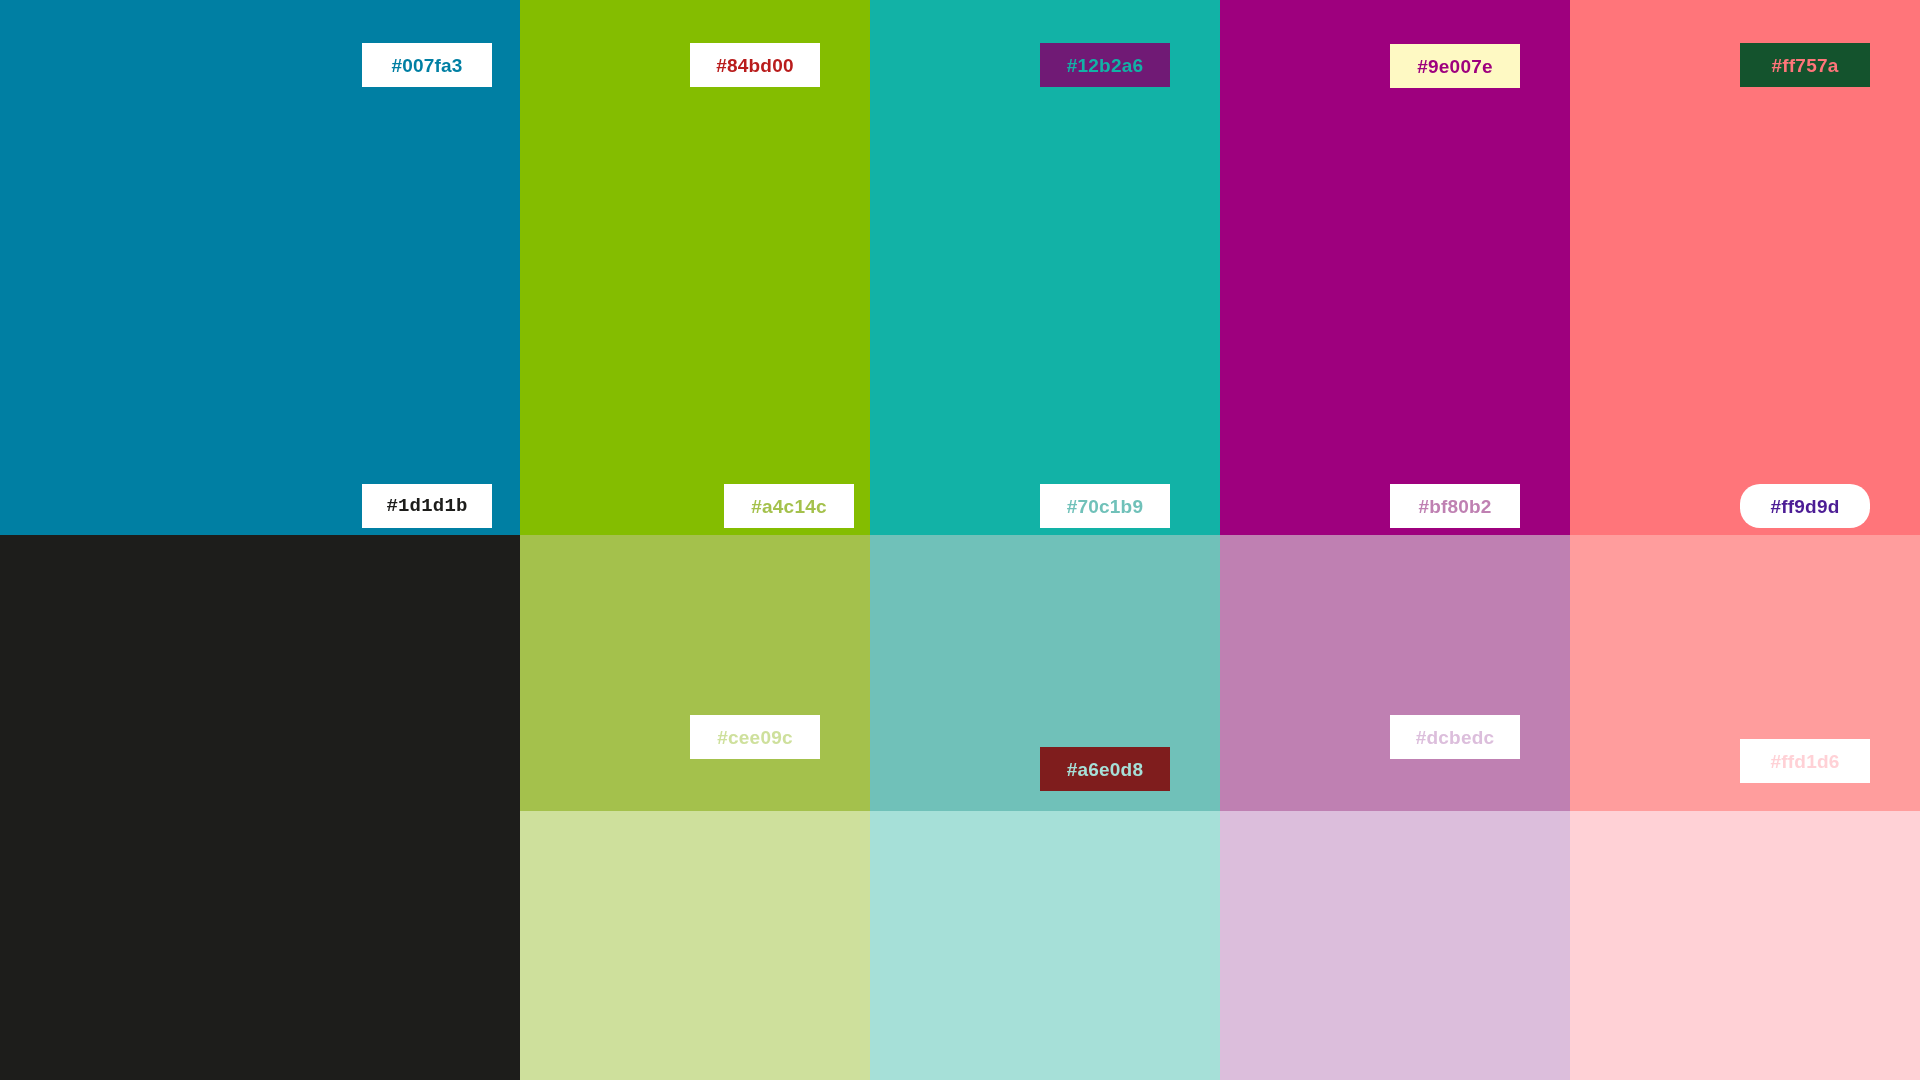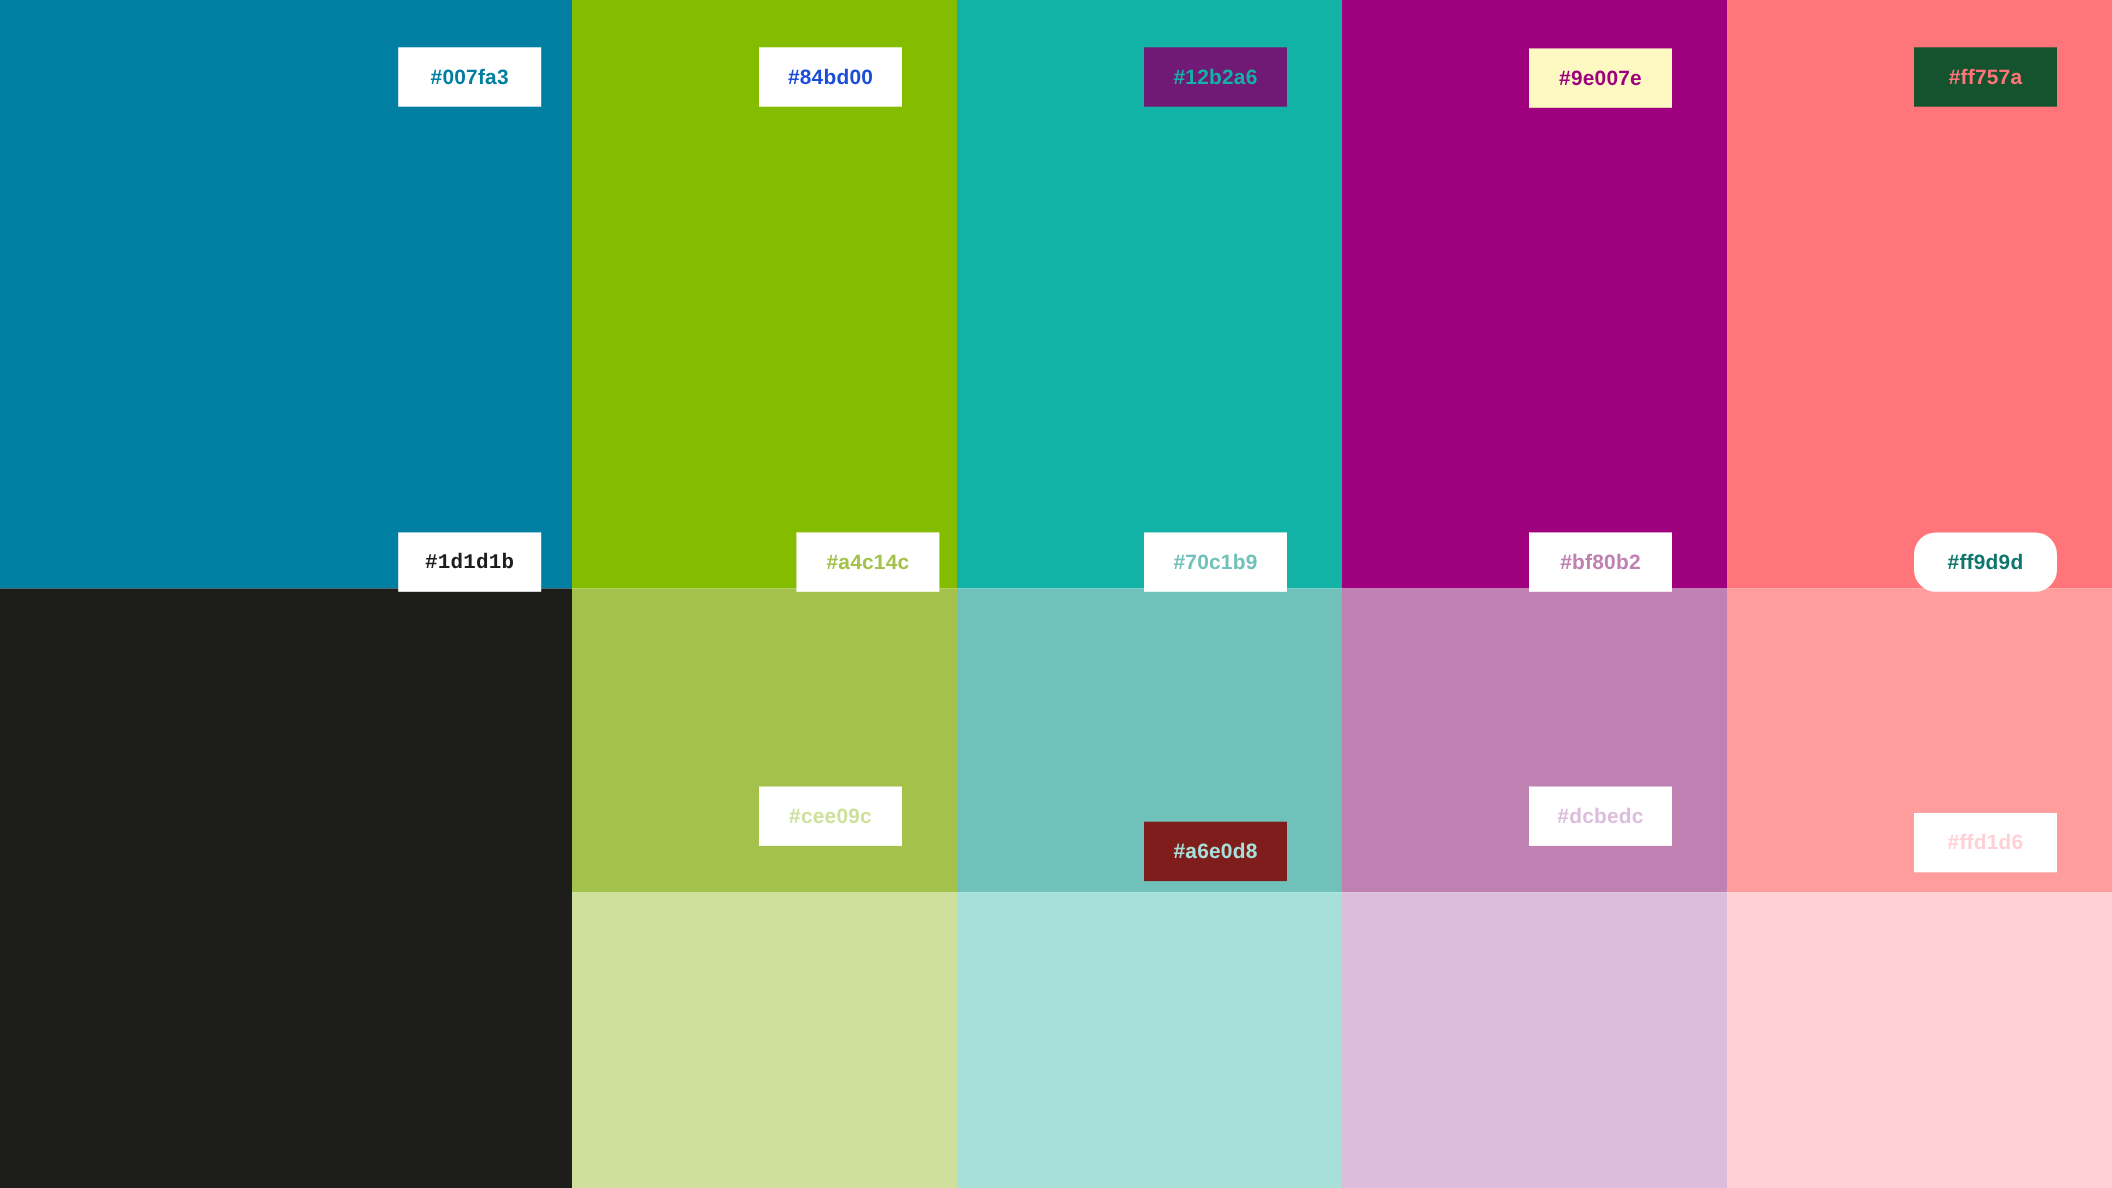--- a/index.html
+++ b/index.html
@@ -22,21 +22,21 @@
     position: absolute;
     box-sizing: border-box;
   }
 
   .label-box {
     position: absolute;
     display: flex;
     align-items: center;
     justify-content: center;
     background: #ffffff;
-    height: 54px;
+    height: 44px;
     width: 130px;
     font-family: "Liberation Sans", sans-serif;
     font-size: 19px;
     font-weight: 700;
     letter-spacing: 0.2px;
     line-height: 1;
     white-space: nowrap;
     user-select: none;
   }
 
@@ -48,36 +48,36 @@
 </style>
 </head>
 <body>
 
 <div id="palette">
     <div class="swatch" style="left: 0px; width: 520px; top: 0px; height: 535px; background: rgb(0, 127, 163);"></div>
     <div class="label-box" style="left: 362px; top: 43px; background: rgb(255, 255, 255); color: rgb(0, 127, 163);">#007fa3</div>
     <div class="swatch" style="left: 0px; width: 520px; top: 535px; height: 545px; background: rgb(29, 29, 27);"></div>
     <div class="label-box mono" style="left: 362px; top: 484px; background: rgb(255, 255, 255); color: rgb(29, 29, 27);">#1d1d1b</div>
     <div class="swatch" style="left: 520px; width: 350px; top: 0px; height: 535px; background: rgb(132, 189, 0);"></div>
-    <div class="label-box" style="left: 690px; top: 43px; background: rgb(255, 255, 255); color: #1d4ed8;">#84bd00</div>
+    <div class="label-box" style="left: 690px; top: 43px; background: rgb(255, 255, 255); color: #b91c1c;">#84bd00</div>
     <div class="swatch" style="left: 520px; width: 350px; top: 535px; height: 276px; background: rgb(164, 193, 76);"></div>
     <div class="label-box" style="left: 724px; top: 484px; background: rgb(255, 255, 255); color: rgb(164, 193, 76);">#a4c14c</div>
     <div class="swatch" style="left: 520px; width: 350px; top: 811px; height: 269px; background: rgb(206, 224, 156);"></div>
     <div class="label-box" style="left: 690px; top: 715px; background: rgb(255, 255, 255); color: rgb(206, 224, 156);">#cee09c</div>
     <div class="swatch" style="left: 870px; width: 350px; top: 0px; height: 535px; background: rgb(18, 178, 166);"></div>
     <div class="label-box" style="left: 1040px; top: 43px; background: #701a75; color: rgb(18, 178, 166);">#12b2a6</div>
     <div class="swatch" style="left: 870px; width: 350px; top: 535px; height: 276px; background: rgb(112, 193, 185);"></div>
     <div class="label-box" style="left: 1040px; top: 484px; background: rgb(255, 255, 255); color: rgb(112, 193, 185);">#70c1b9</div>
     <div class="swatch" style="left: 870px; width: 350px; top: 811px; height: 269px; background: rgb(166, 224, 216);"></div>
     <div class="label-box" style="left: 1040px; top: 747px; background: #7f1d1d; color: rgb(166, 224, 216);">#a6e0d8</div>
     <div class="swatch" style="left: 1220px; width: 350px; top: 0px; height: 535px; background: rgb(158, 0, 126);"></div>
     <div class="label-box" style="left: 1390px; top: 44px; background: #fef9c3; color: rgb(158, 0, 126);">#9e007e</div>
     <div class="swatch" style="left: 1220px; width: 350px; top: 535px; height: 276px; background: rgb(191, 128, 178);"></div>
     <div class="label-box" style="left: 1390px; top: 484px; background: rgb(255, 255, 255); color: rgb(191, 128, 178);">#bf80b2</div>
     <div class="swatch" style="left: 1220px; width: 350px; top: 811px; height: 269px; background: rgb(220, 190, 220);"></div>
     <div class="label-box" style="left: 1390px; top: 715px; background: rgb(255, 255, 255); color: rgb(220, 190, 220);">#dcbedc</div>
     <div class="swatch" style="left: 1570px; width: 350px; top: 0px; height: 535px; background: rgb(255, 117, 122);"></div>
     <div class="label-box" style="left: 1740px; top: 43px; background: #14532d; color: rgb(255, 117, 122);">#ff757a</div>
     <div class="swatch" style="left: 1570px; width: 350px; top: 535px; height: 276px; background: rgb(255, 157, 157);"></div>
-    <div class="label-box" style="left: 1740px; top: 484px; background: rgb(255, 255, 255); color: #0f766e; border-radius: 20px;">#ff9d9d</div>
+    <div class="label-box" style="left: 1740px; top: 484px; background: rgb(255, 255, 255); color: #4c1d95; border-radius: 20px;">#ff9d9d</div>
     <div class="swatch" style="left: 1570px; width: 350px; top: 811px; height: 269px; background: rgb(255, 209, 214);"></div>
     <div class="label-box" style="left: 1740px; top: 715px; background: rgb(255, 255, 255); color: rgb(255, 209, 214); margin-top: 24px;">#ffd1d6</div>
   </div>
 
 </body></html>

